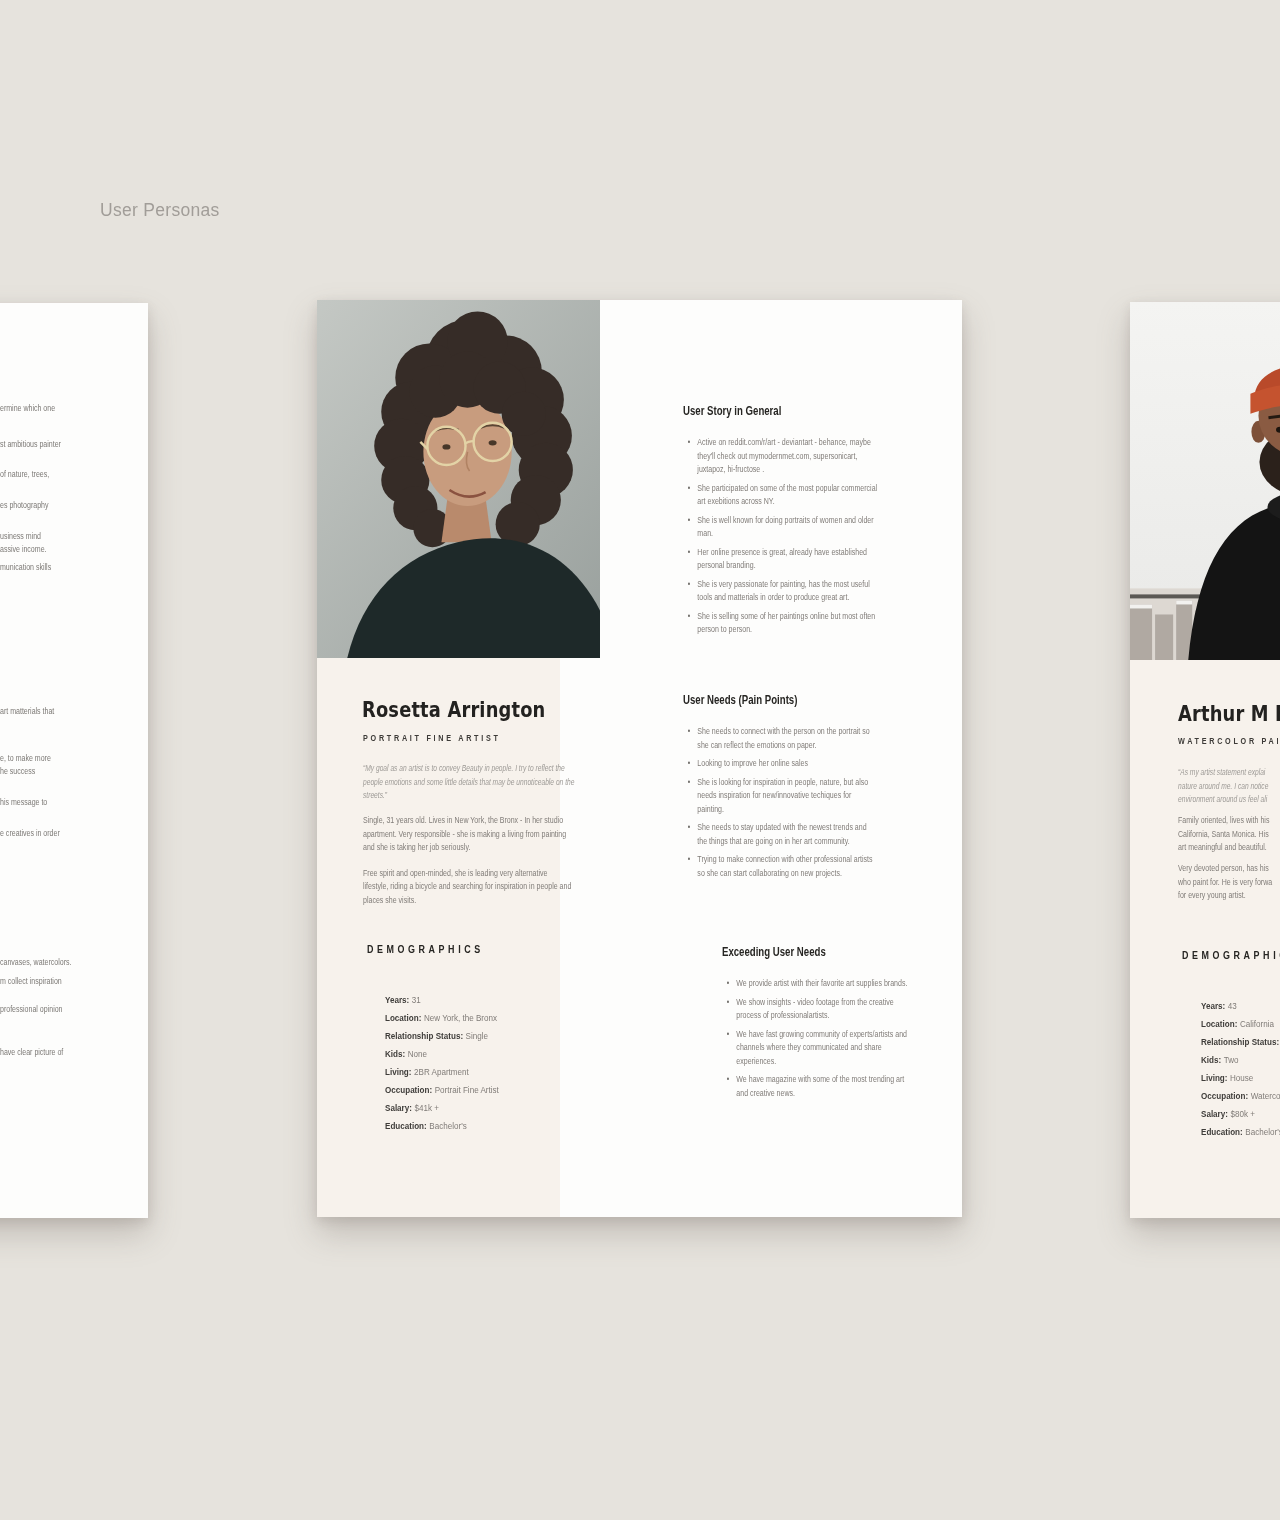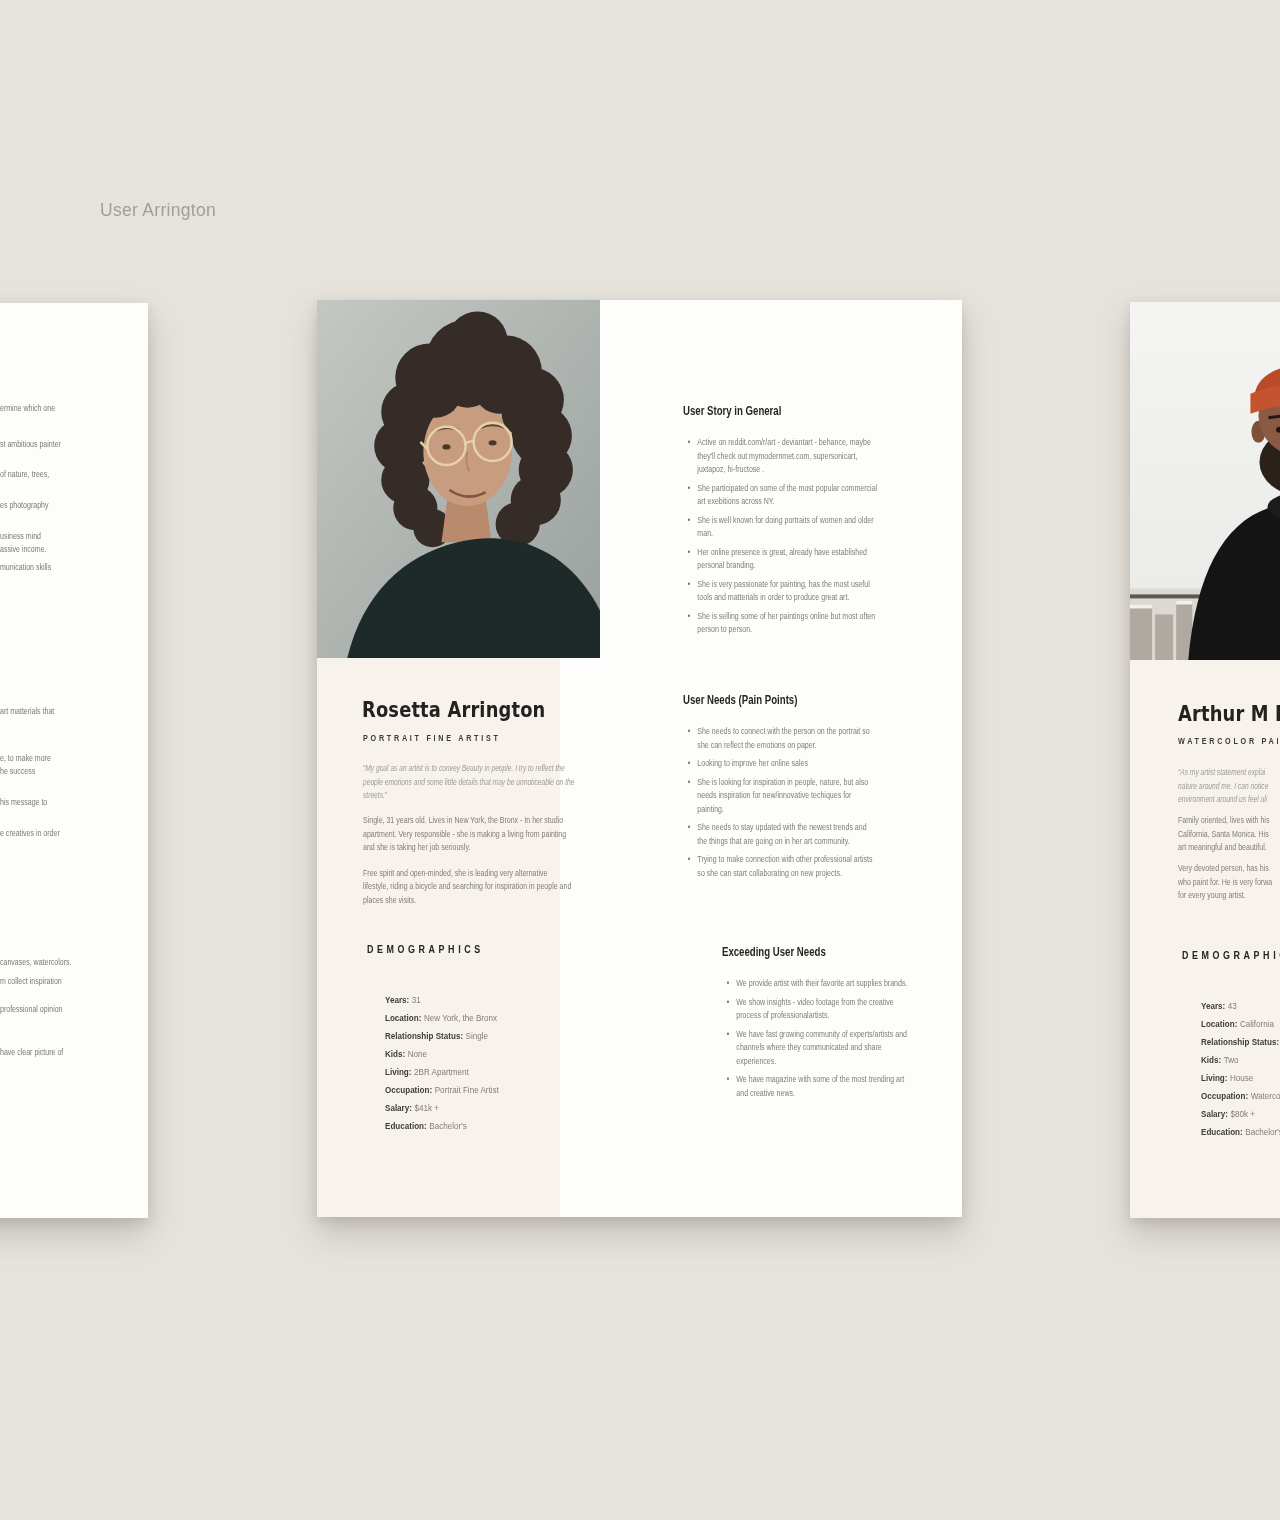--- a/index.html
+++ b/index.html
@@ -103,21 +103,21 @@
     color:#807c78; transform:scaleX(.74); transform-origin:0 0; }
   .bio1 { top:511px; } .bio2 { top:559px; }
   .card-right .name { top:400px; left:48px; }
   .card-right .role { top:434px; left:48px; }
   .card-right .demo-title { top:647px; left:52px; }
   .card-right .demo { top:695px; left:71px; }
 </style>
 </head>
 <body>
 
-<div class="page-title">User Arrington</div>
+<div class="page-title">User Personas</div>
 
 <div class="card card-left">
   <span class="frag" style="top:99px">ermine which one</span>
   <span class="frag" style="top:135px">st ambitious painter</span>
   <span class="frag" style="top:165px">of nature, trees,</span>
   <span class="frag" style="top:196px">es photography</span>
   <span class="frag" style="top:227px">usiness mind</span>
   <span class="frag" style="top:240px">assive income.</span>
   <span class="frag" style="top:258px">munication skills</span>
   <span class="frag" style="top:402px">art matterials that</span>

